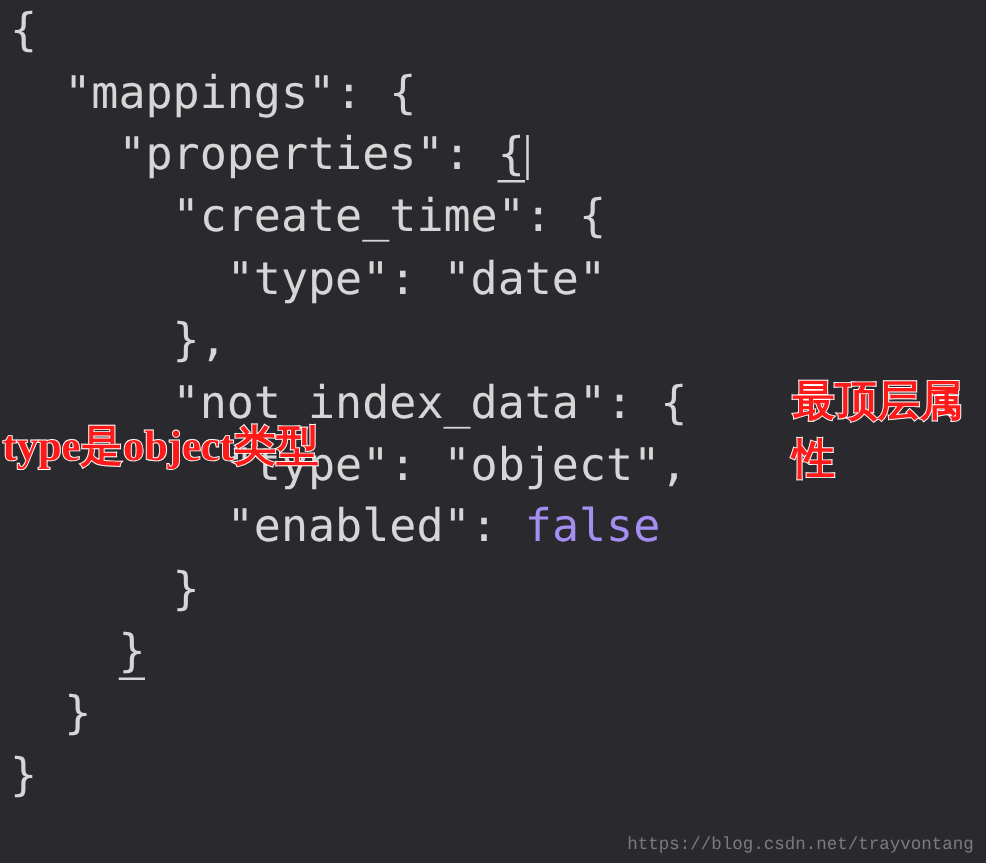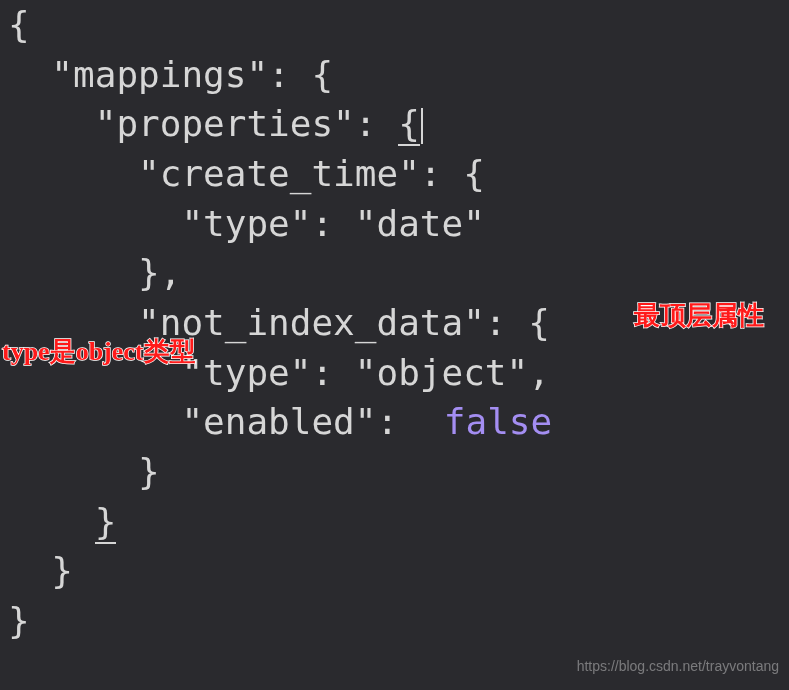--- a/index.html
+++ b/index.html
@@ -16,46 +16,46 @@
   }
   .code {
     white-space: pre;
     position: absolute;
     top: 0;
     left: 8px;
     line-height: 1.38;
   }
   .str { color: #d6d6d6; }
   .punc { color: #d6d6d6; }
-  .kw { color: #a48ef2; margin-left: 24px; } 
+  .kw { color: #a48ef2; } 
   .cursor {
     display: inline-block;
     width: 2px;
     height: 1em;
     background: #d6d6d6;
     vertical-align: text-bottom;
     margin-left: 1px;
   }
   .underline {
     border-bottom: 2px solid #d6d6d6;
   }
   .annotation {
     position: absolute;
     font-family: "SimSun", "Songti SC", serif;
     font-weight: bold;
-    font-size: 26px;
+    font-size: 34px;
     color: #ff1a1a;
     -webkit-text-stroke: 1.5px #ffffff;
     paint-order: stroke fill;
   }
   .watermark {
     position: absolute;
     right: 10px;
-    bottom: 16px;
-    font-family: Liberation Sans, sans-serif;
+    bottom: 6px;
+    font-family: Liberation Mono, monospace;
     font-size: 14px;
     color: rgba(220,220,220,0.45);
   }
 </style>
 </head>
 <body>
 
 <div class="code"><span><span class="punc">{</span></span>
 <span><span>  </span><span class="str">"mappings"</span><span class="punc">: {</span></span>
 <span><span>    </span><span class="str">"properties"</span><span class="punc">: </span><span class="punc underline">{</span><span class="cursor"></span></span>

